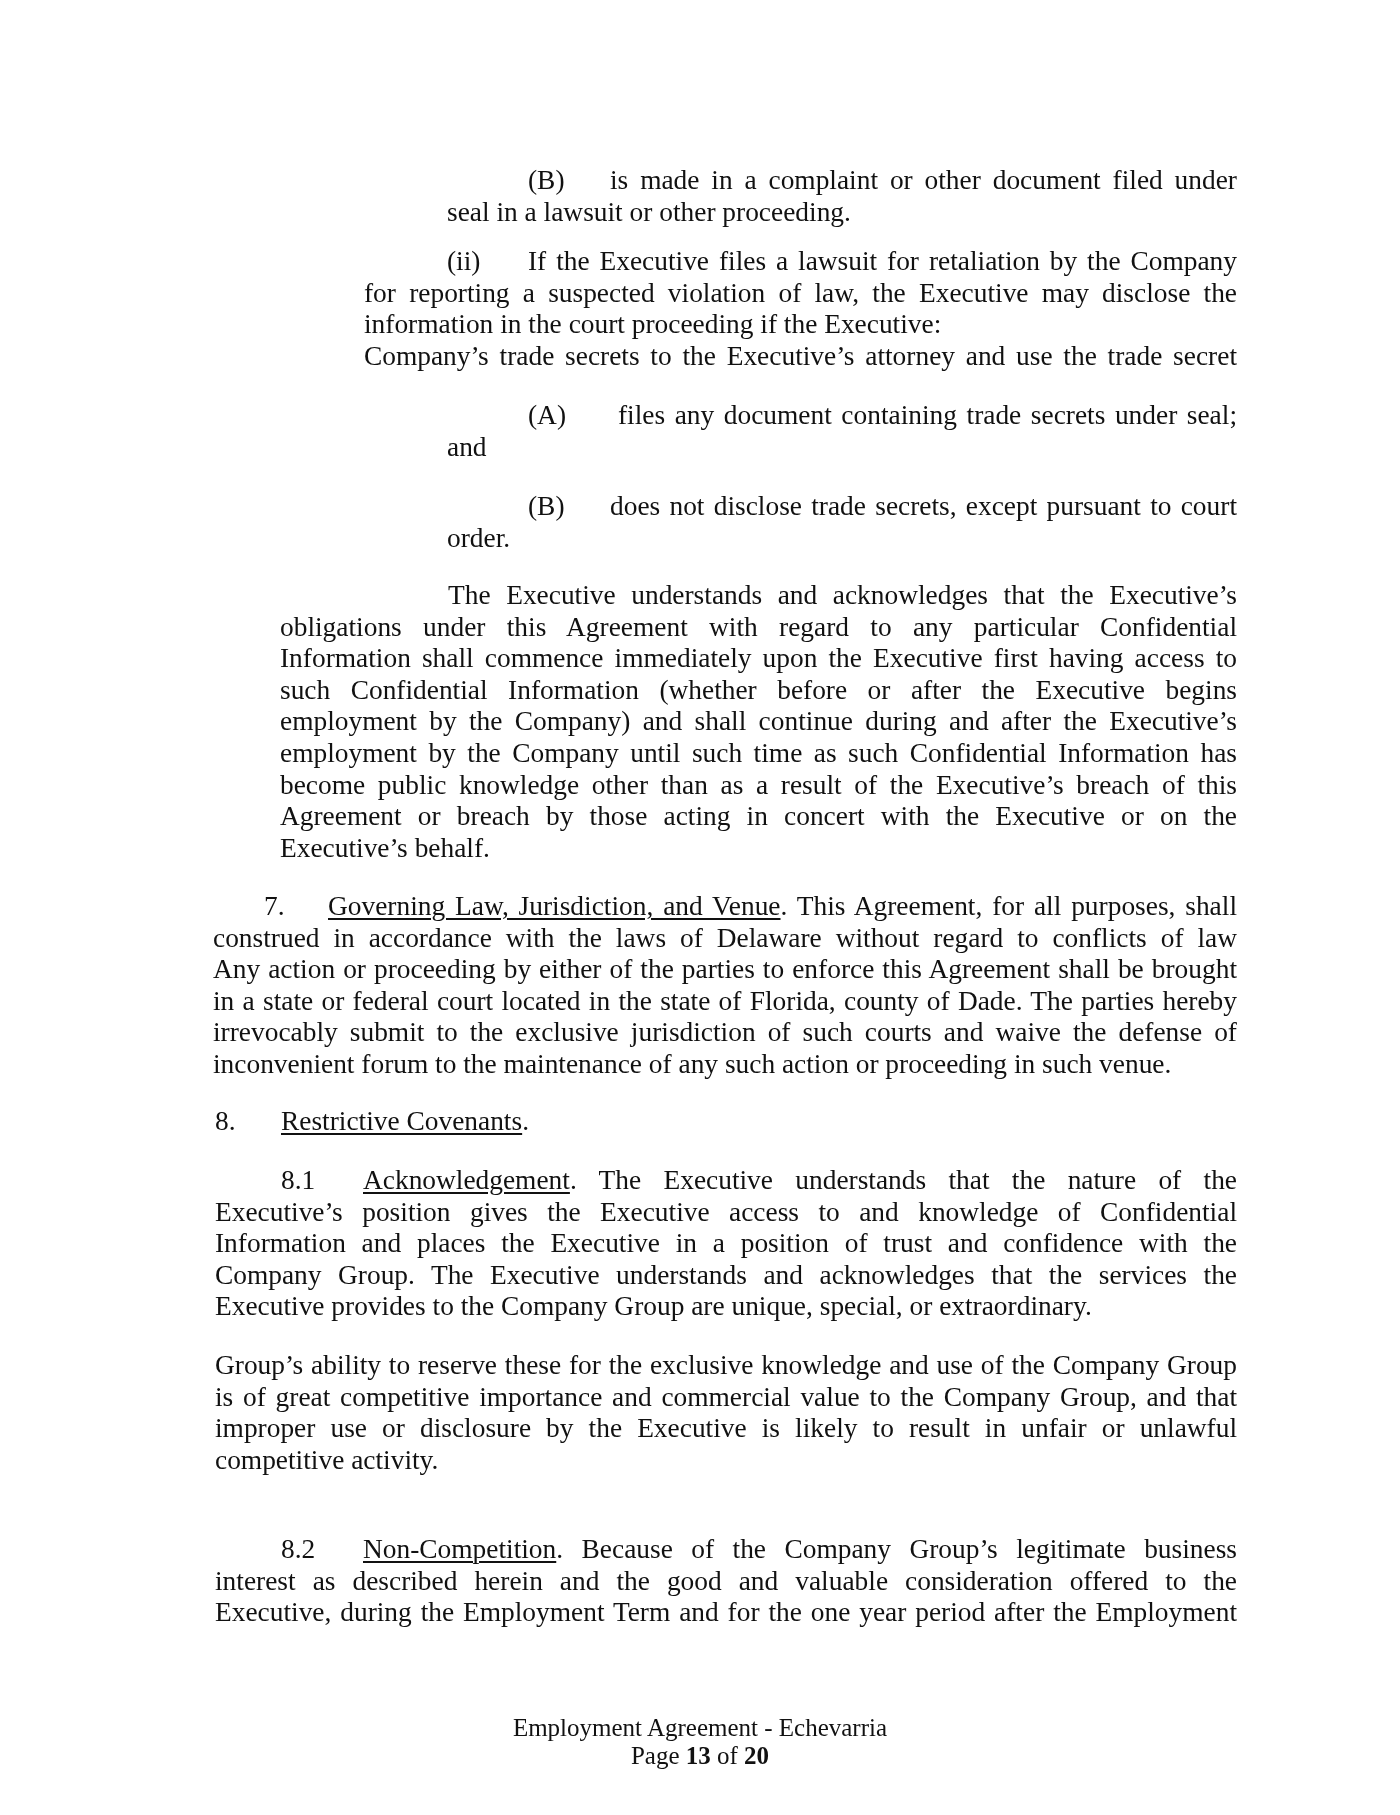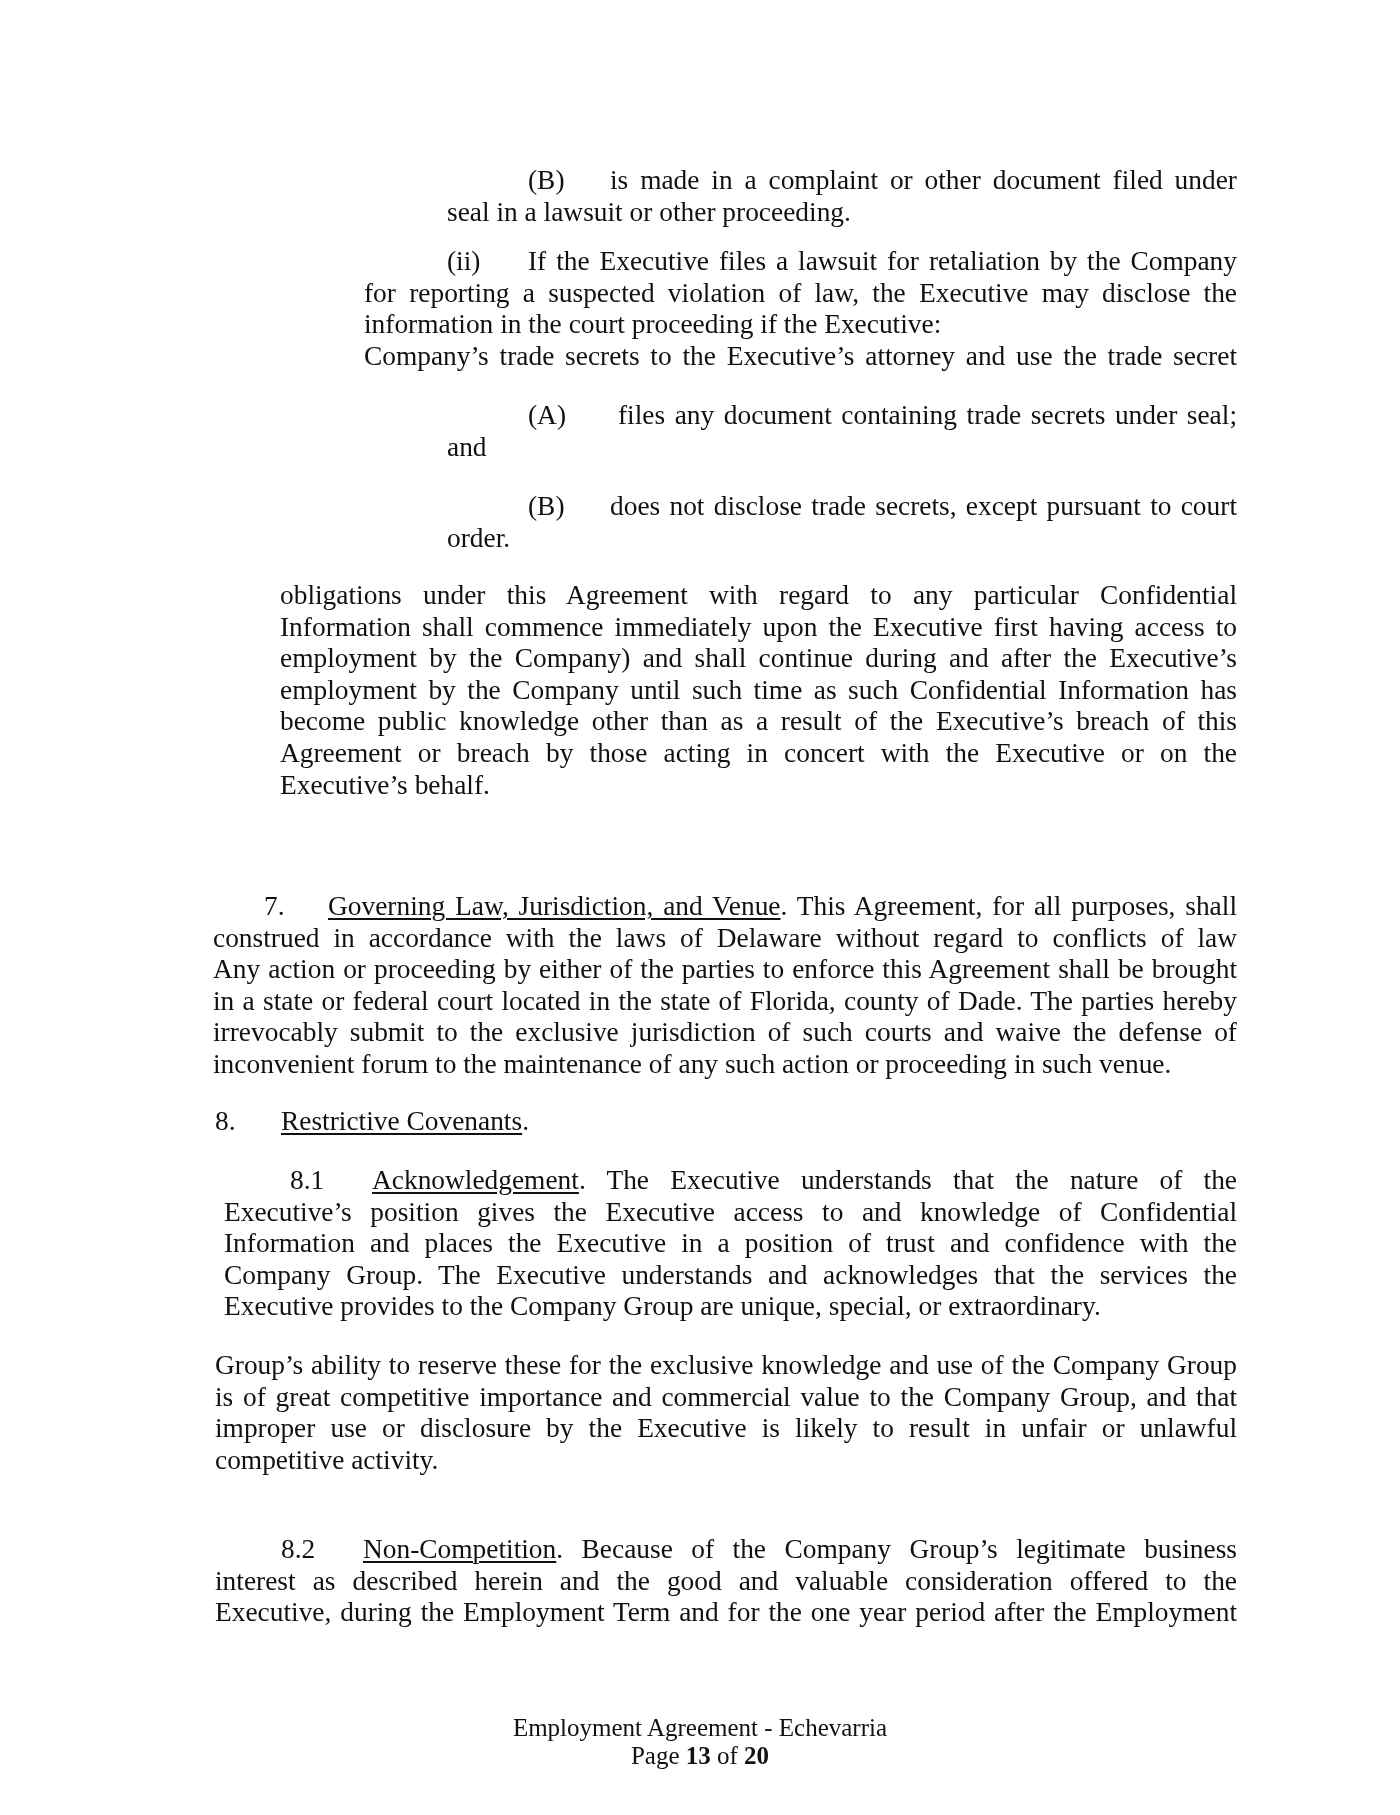--- a/index.html
+++ b/index.html
@@ -15,21 +15,21 @@
   .footer b { font-weight: bold; }
 
   
   #p-bB1 { top: 165px; left: 447px; }
   #p-ii  { top: 246px; left: 364px; }
   #p-A   { top: 400px; left: 447px; }
   #p-B2  { top: 491px; left: 447px; }
   #p-conf{ top: 580px; left: 280px; }
   #p-s7  { top: 891px; left: 165px; margin-left: 48px; }
   #p-s8  { top: 1106px; left: 215px; }
-  #p-s81 { top: 1165px; left: 224px; }
+  #p-s81 { top: 1165px; left: 215px; }
   #p-fur { top: 1350px; left: 215px; }
   #p-s82 { top: 1534px; left: 215px; }
   #footer { top: 1672px; }
 
   .first-indent { display: inline-block; }
 </style>
 </head>
 <body>
 
 <div class="page">
@@ -50,22 +50,24 @@
     <span class="line" style="white-space: normal; overflow: hidden;"><span class="lbl" style="margin-left:81px;width:90px;">(A)</span><span>files any document containing trade secrets under seal;</span></span>
     <span class="line last" style="white-space: normal; overflow: hidden;"><span>and</span></span>
   </div>
 
   <div class="para" id="p-B2">
     <span class="line" style="white-space: normal; overflow: hidden;"><span class="lbl" style="margin-left:81px;width:82px;">(B)</span><span>does not disclose trade secrets, except pursuant to court</span></span>
     <span class="line last" style="white-space: normal; overflow: hidden;"><span>order.</span></span>
   </div>
 
   <div class="para" id="p-conf">
+    <span class="line" style="white-space: normal; overflow: hidden;"><span class="first-indent" style="width:168px;"></span><span>The Executive understands and acknowledges that the Executive’s</span></span>
     <span class="line" style="white-space: normal; overflow: hidden;"><span>obligations under this Agreement with regard to any particular Confidential</span></span>
     <span class="line" style="white-space: normal; overflow: hidden;"><span>Information shall commence immediately upon the Executive first having access to</span></span>
+    <span class="line" style="white-space: normal; overflow: hidden;"><span>such Confidential Information (whether before or after the Executive begins</span></span>
     <span class="line" style="white-space: normal; overflow: hidden;"><span>employment by the Company) and shall continue during and after the Executive’s</span></span>
     <span class="line" style="white-space: normal; overflow: hidden;"><span>employment by the Company until such time as such Confidential Information has</span></span>
     <span class="line" style="white-space: normal; overflow: hidden;"><span>become public knowledge other than as a result of the Executive’s breach of this</span></span>
     <span class="line" style="white-space: normal; overflow: hidden;"><span>Agreement or breach by those acting in concert with the Executive or on the</span></span>
     <span class="line last" style="white-space: normal; overflow: hidden;"><span>Executive’s behalf.</span></span>
   </div>
 
   <div class="para" id="p-s7">
     <span class="line" style="white-space: normal; overflow: hidden;"><span class="lbl" style="margin-left:51px;width:64px;">7.</span><span class="u">Governing Law, Jurisdiction, and Venue</span><span>. This Agreement, for all purposes, shall be</span></span>
     <span class="line" style="white-space: normal; overflow: hidden;"><span>construed in accordance with the laws of Delaware without regard to conflicts of law principles.</span></span>

